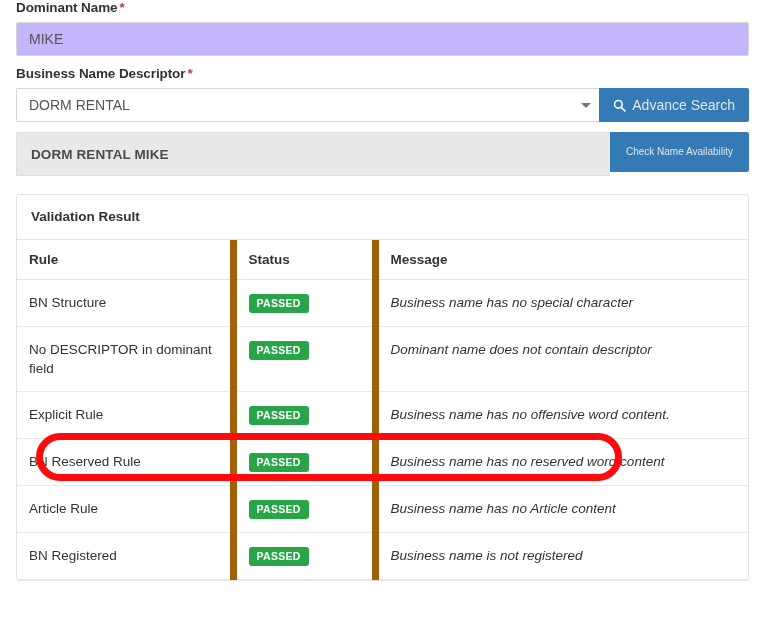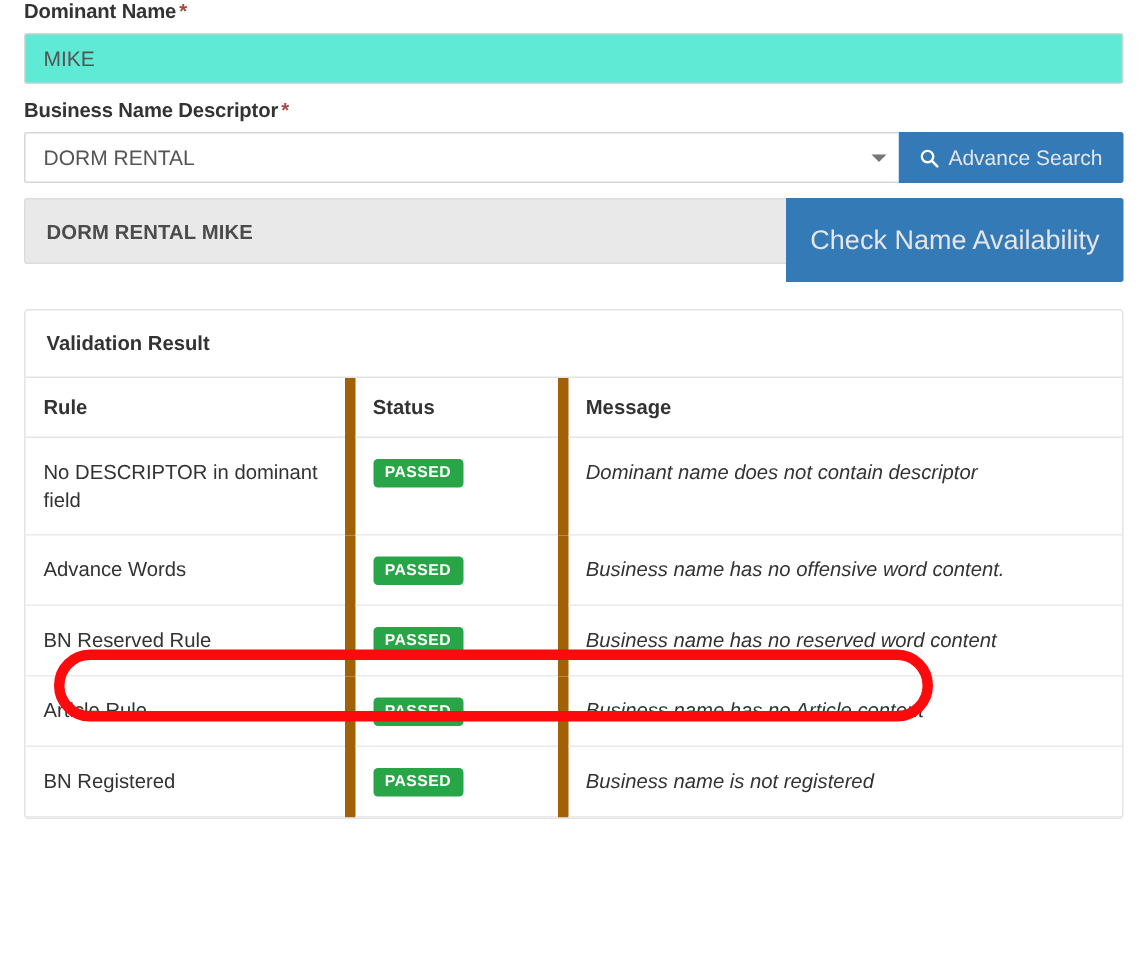--- a/index.html
+++ b/index.html
@@ -51,21 +51,21 @@
   
   .text-input {
     box-sizing: border-box;
     display: block;
     width: 100%;
     height: 34px;
     padding: 6px 12px;
     font-size: 14px;
     font-family: "Liberation Sans", sans-serif;
     color: #555555;
-    background: #5eead4;
+    background: #c4b5fd;
     border: 1px solid #d6d6d6;
     border-radius: 2px;
     outline: none;
   }
 
   
   .input-group {
     display: flex;
     width: 100%;
     align-items: stretch;
@@ -150,24 +150,24 @@
     align-items: center;
     padding: 0 14px;
   }
   .proposed-text {
     font-weight: bold;
     font-size: 13.5px;
     color: #4b4b4b;
     letter-spacing: 0.1px;
   }
   .btn-check {
-    height: 56px;
+    height: 40px;
     line-height: 40px;
     padding: 0 16px;
-    font-size: 18px;
+    font-size: 10px;
     border-radius: 0 2px 2px 0;
   }
 
   
   .panel {
     margin-top: 18px;
     border: 1px solid #e3e3e3;
     border-radius: 3px;
     background: #ffffff;
     overflow: hidden;
@@ -304,26 +304,31 @@
       </colgroup>
       <thead>
         <tr>
           <th>Rule</th>
           <th>Status</th>
           <th>Message</th>
         </tr>
       </thead>
       <tbody>
         <tr>
+          <td>BN Structure</td>
+          <td class="status-cell"><span class="badge badge-passed">PASSED</span></td>
+          <td class="msg-cell">Business name has no special character</td>
+        </tr>
+        <tr>
           <td>No DESCRIPTOR in dominant field</td>
           <td class="status-cell"><span class="badge badge-passed">PASSED</span></td>
           <td class="msg-cell">Dominant name does not contain descriptor</td>
         </tr>
         <tr>
-          <td>Advance Words</td>
+          <td>Explicit Rule</td>
           <td class="status-cell"><span class="badge badge-passed">PASSED</span></td>
           <td class="msg-cell">Business name has no offensive word content.</td>
         </tr>
         <tr>
           <td>BN Reserved Rule</td>
           <td class="status-cell"><span class="badge badge-passed">PASSED</span></td>
           <td class="msg-cell">Business name has no reserved word content</td>
         </tr>
         <tr>
           <td>Article Rule</td>

